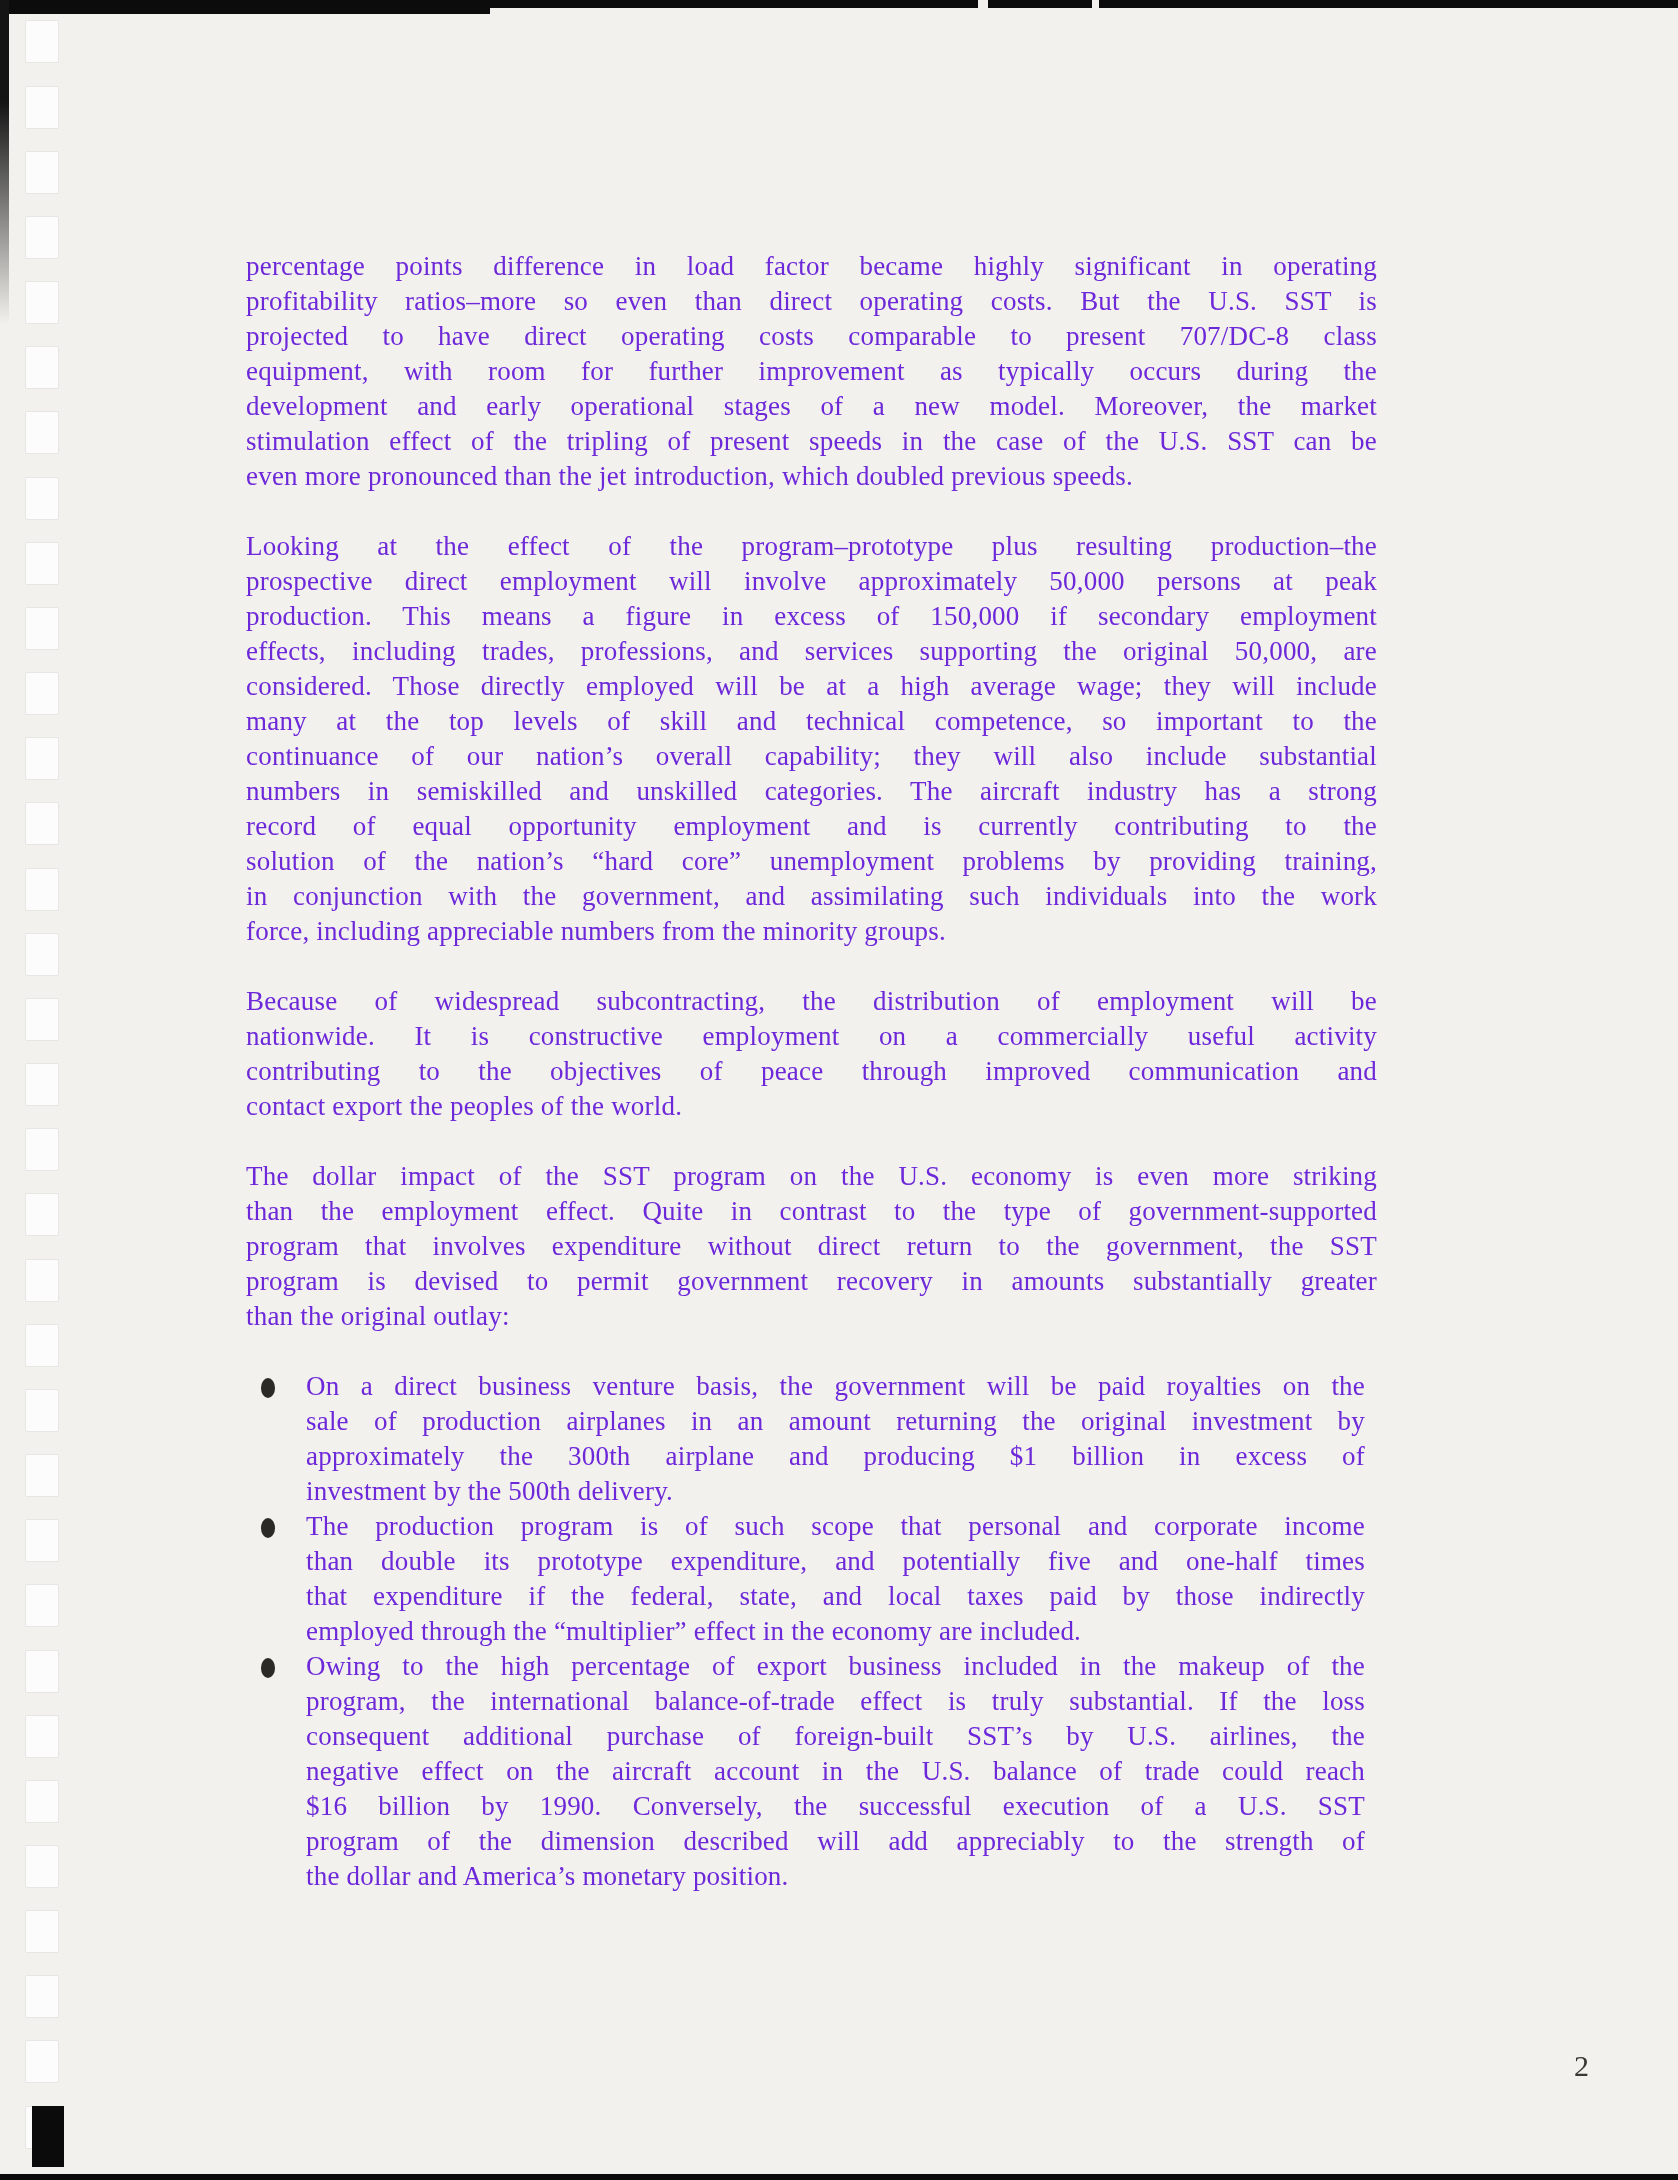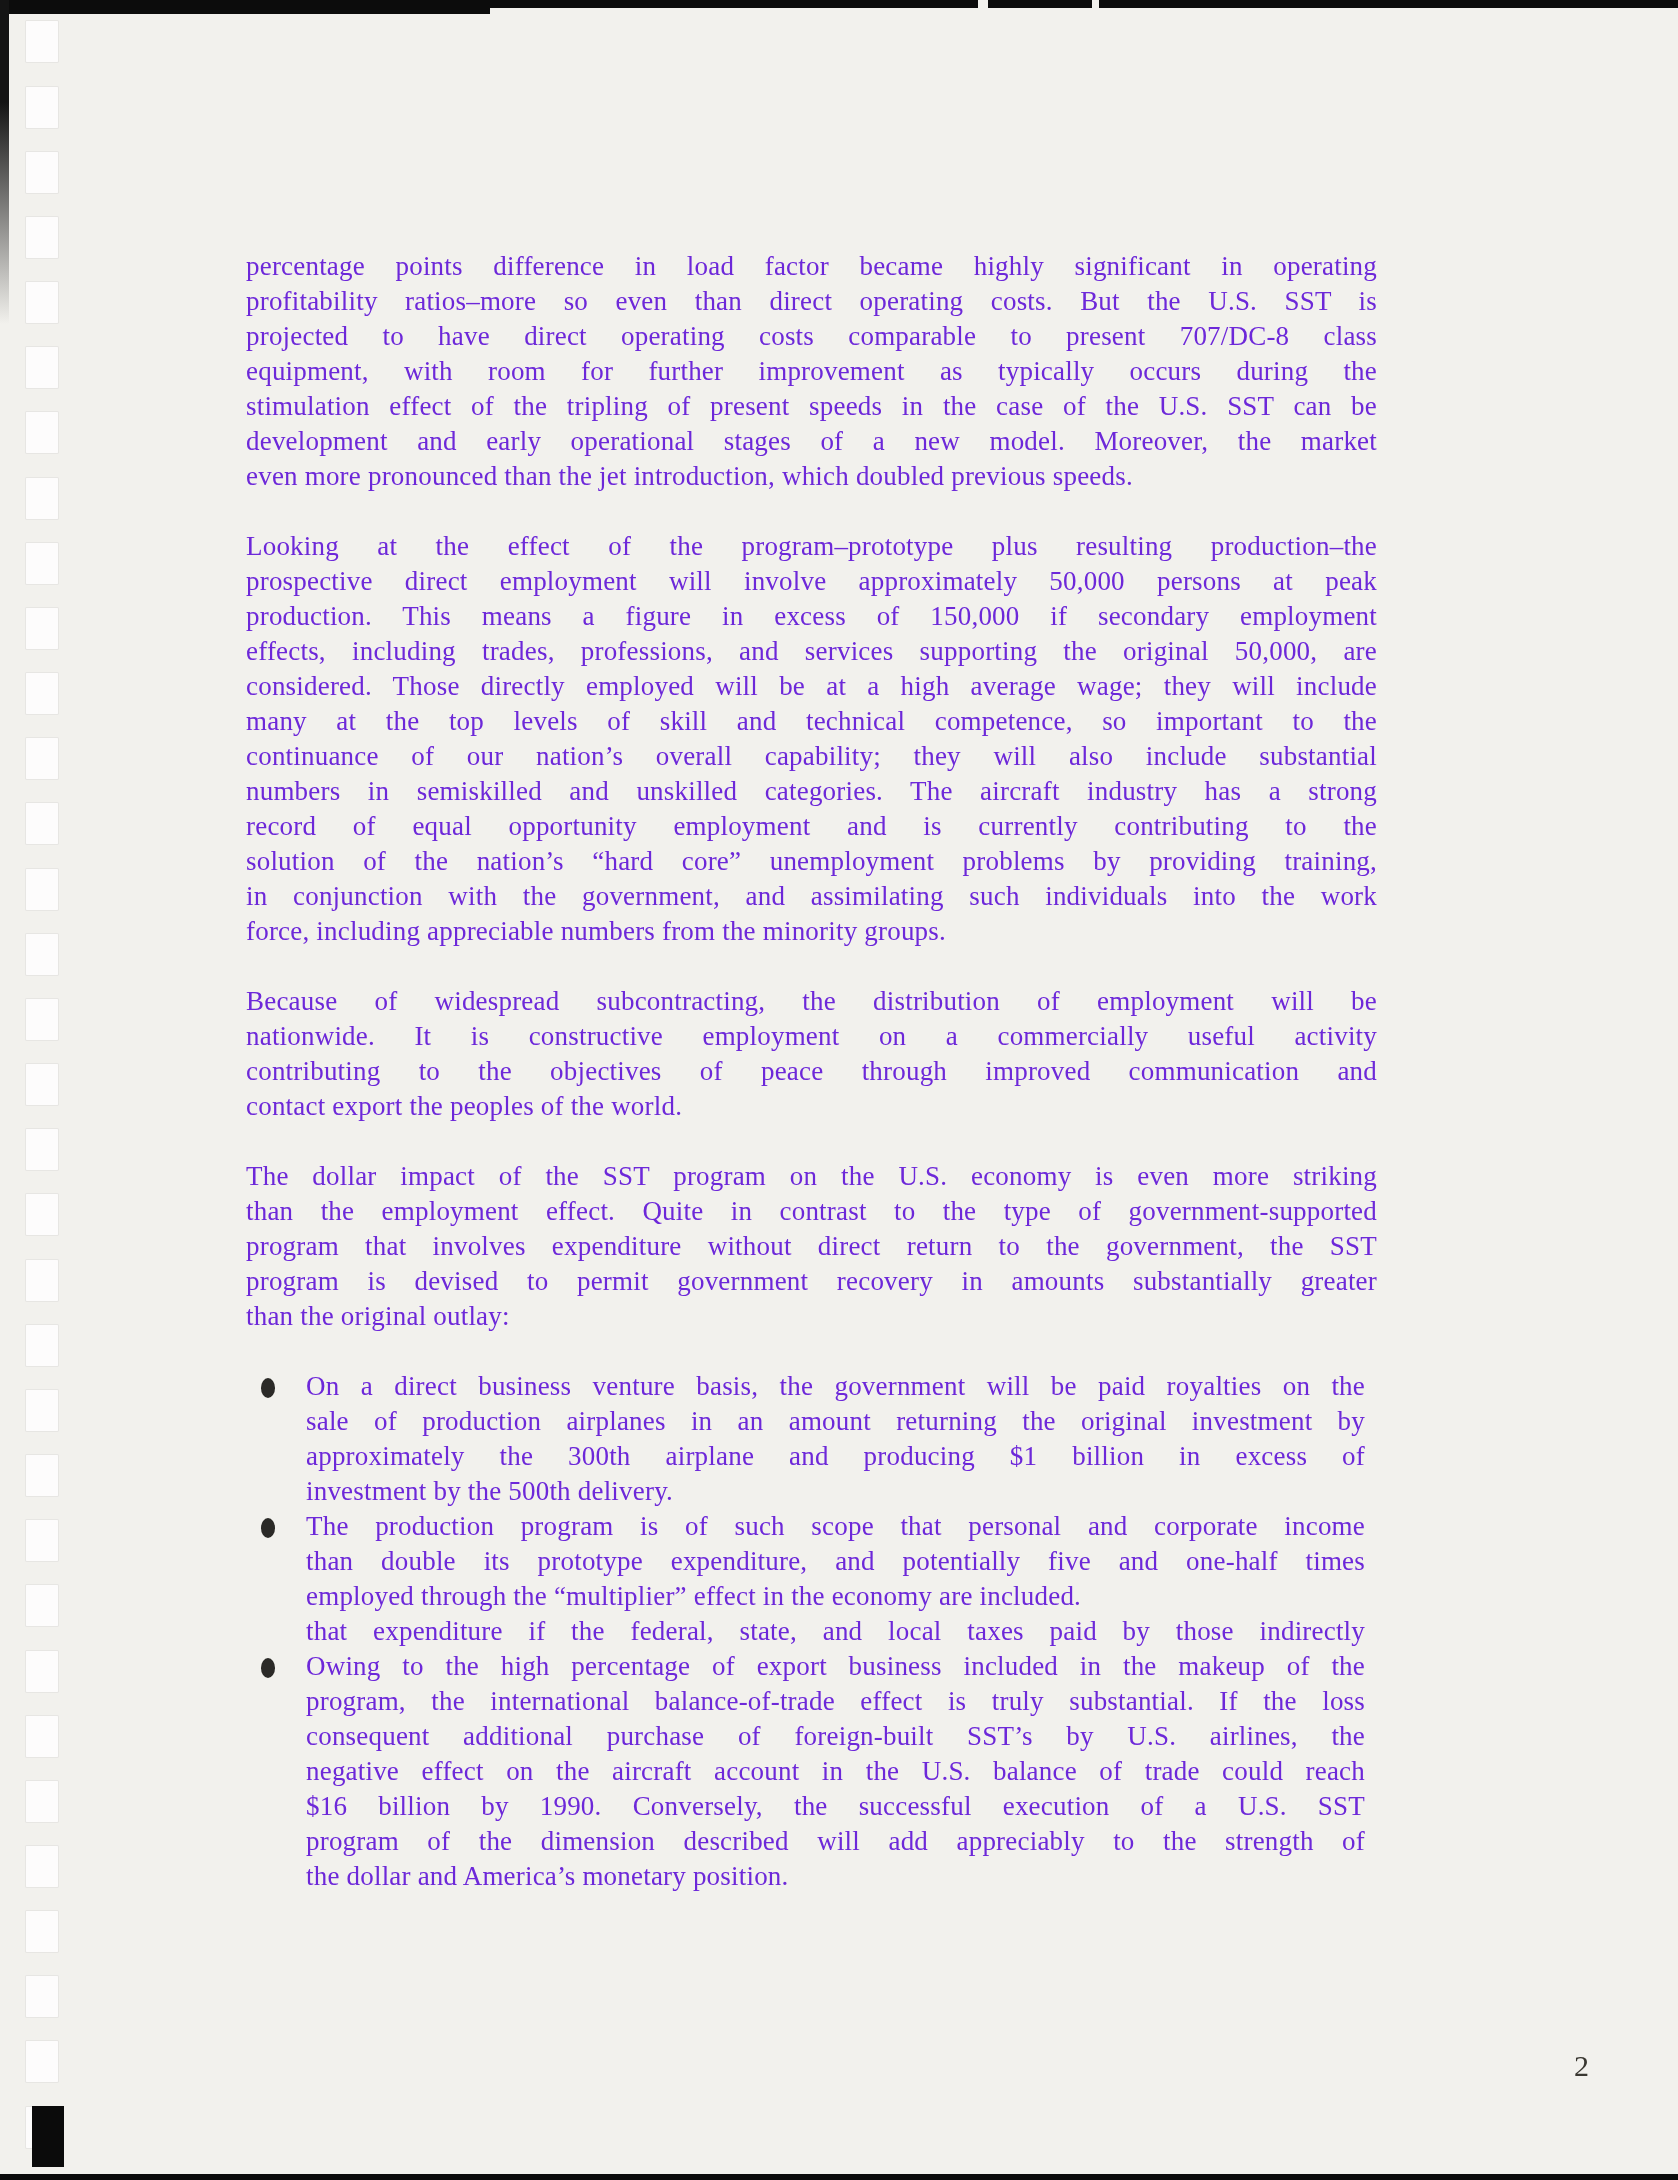--- a/index.html
+++ b/index.html
@@ -118,22 +118,22 @@
       <div class="hole" style="top: 2106px;"></div>
     </div>
 
   <div class="content">
 
     <div class="para">
       <div class="line">percentage points difference in load factor became highly significant in operating</div>
       <div class="line">profitability ratios–more so even than direct operating costs. But the U.S. SST is</div>
       <div class="line">projected to have direct operating costs comparable to present 707/DC-8 class</div>
       <div class="line">equipment, with room for further improvement as typically occurs during the</div>
+      <div class="line">development and early operational stages of a new model. Moreover, the market</div>
       <div class="line">stimulation effect of the tripling of present speeds in the case of the U.S. SST can be</div>
-      <div class="line">development and early operational stages of a new model. Moreover, the market</div>
       <div class="line last">even more pronounced than the jet introduction, which doubled previous speeds.</div>
     </div>
 
     <div class="para">
       <div class="line">Looking at the effect of the program–prototype plus resulting production–the</div>
       <div class="line">prospective direct employment will involve approximately 50,000 persons at peak</div>
       <div class="line">production. This means a figure in excess of 150,000 if secondary employment</div>
       <div class="line">effects, including trades, professions, and services supporting the original 50,000, are</div>
       <div class="line">considered. Those directly employed will be at a high average wage; they will include</div>
       <div class="line">many at the top levels of skill and technical competence, so important to the</div>
@@ -167,22 +167,22 @@
         <div class="line">On a direct business venture basis, the government will be paid royalties on the</div>
         <div class="line">sale of production airplanes in an amount returning the original investment by</div>
         <div class="line">approximately the 300th airplane and producing $1 billion in excess of</div>
         <div class="line last">investment by the 500th delivery.</div>
       </div>
 
       <div class="bullet-item">
         <span class="bullet-dot"></span>
         <div class="line">The production program is of such scope that personal and corporate income</div>
         <div class="line">than double its prototype expenditure, and potentially five and one-half times</div>
+        <div class="line">that expenditure if the federal, state, and local taxes paid by those indirectly</div>
         <div class="line last">employed through the “multiplier” effect in the economy are included.</div>
-        <div class="line">that expenditure if the federal, state, and local taxes paid by those indirectly</div>
       </div>
 
       <div class="bullet-item">
         <span class="bullet-dot"></span>
         <div class="line">Owing to the high percentage of export business included in the makeup of the</div>
         <div class="line">program, the international balance-of-trade effect is truly substantial. If the loss</div>
         <div class="line">consequent additional purchase of foreign-built SST’s by U.S. airlines, the</div>
         <div class="line">negative effect on the aircraft account in the U.S. balance of trade could reach</div>
         <div class="line">$16 billion by 1990. Conversely, the successful execution of a U.S. SST</div>
         <div class="line">program of the dimension described will add appreciably to the strength of</div>

